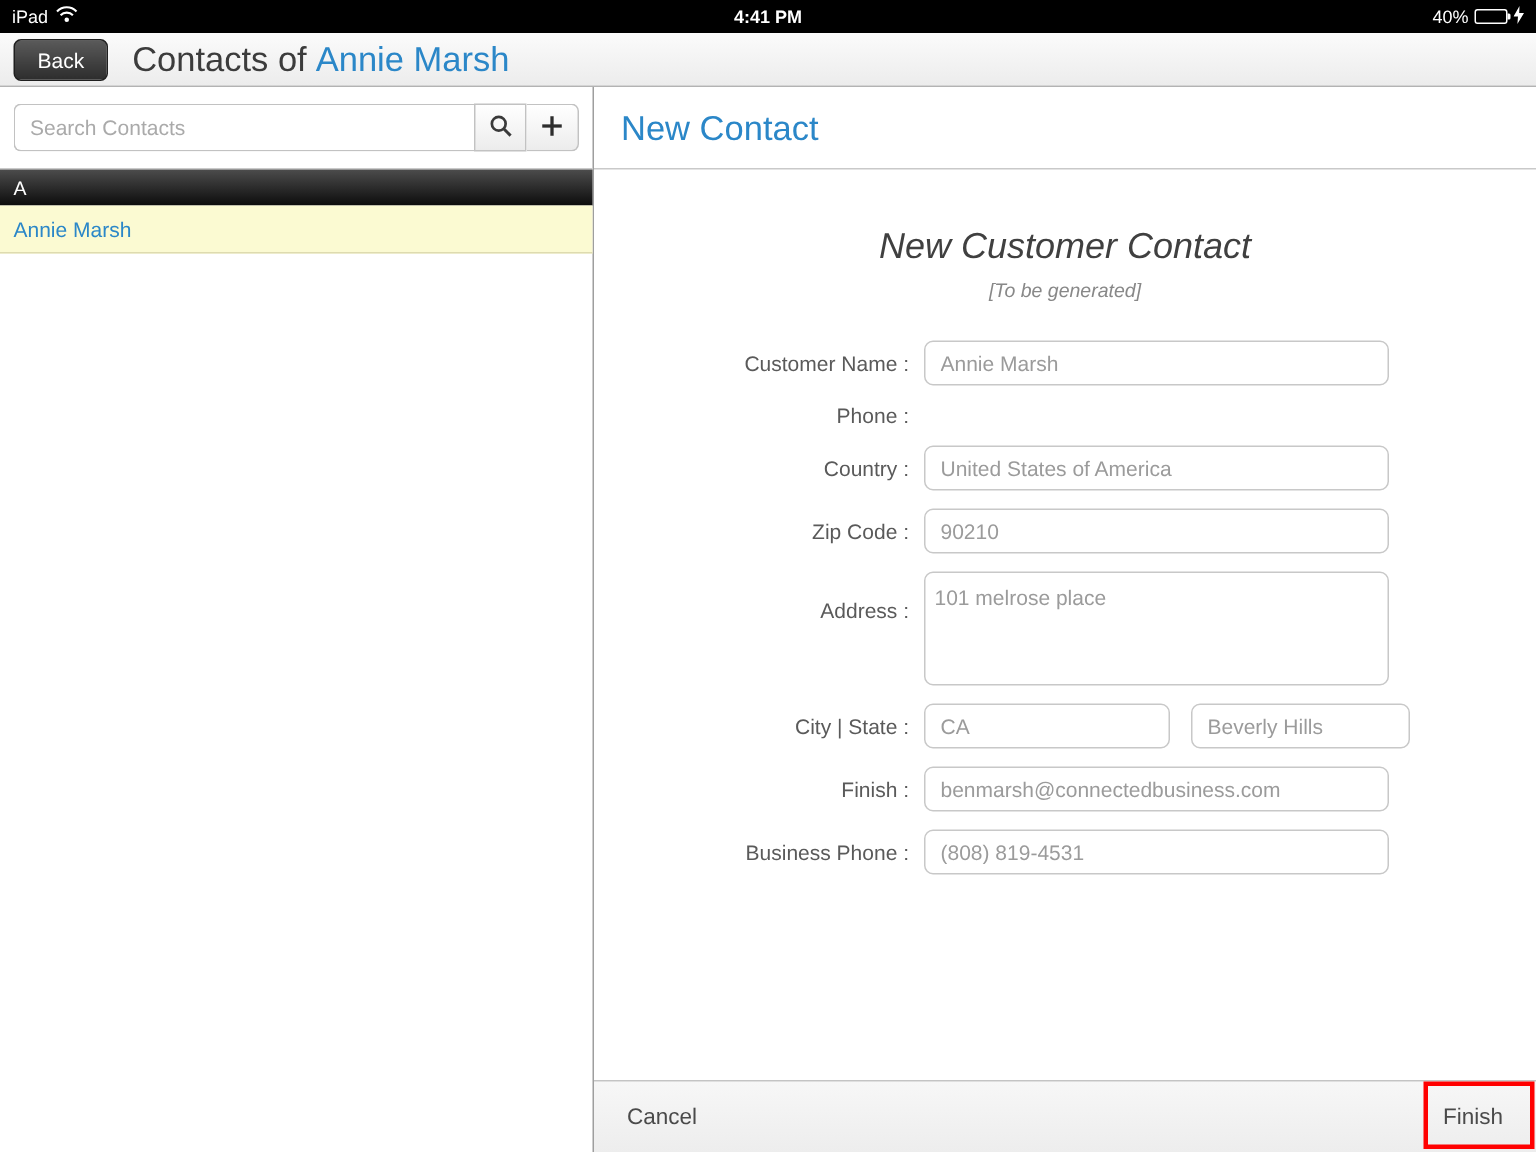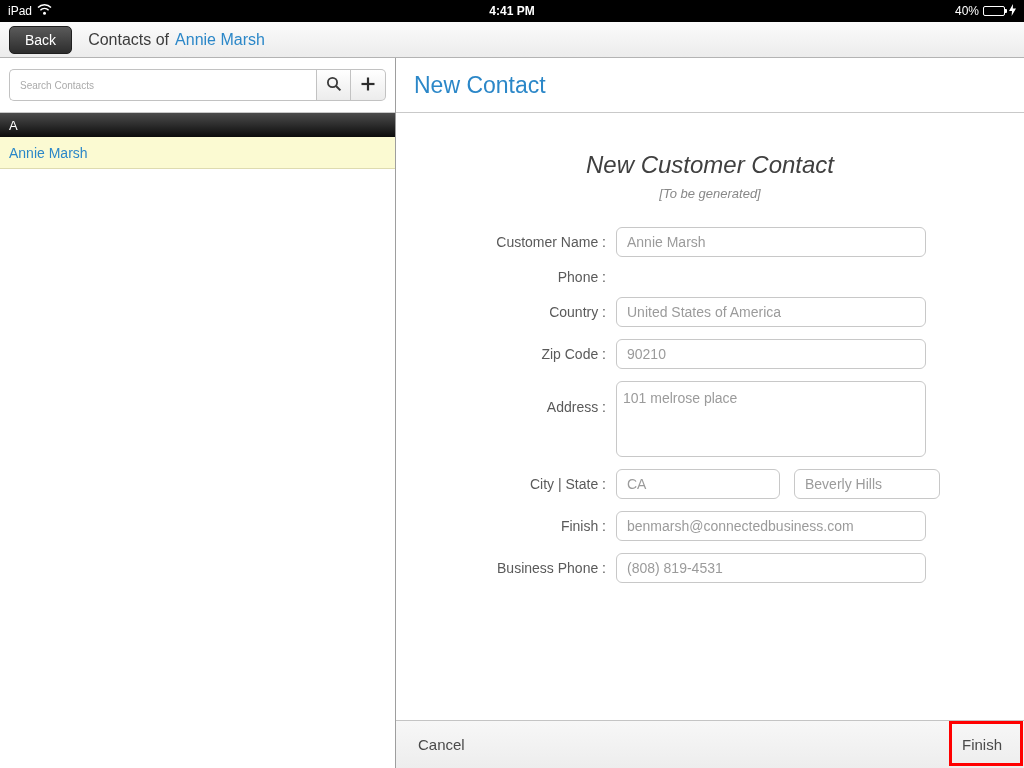--- a/index.html
+++ b/index.html
@@ -15,33 +15,33 @@
   .status-right { margin-left:auto; display:flex; align-items:center; gap:4px; position:relative; z-index:1; }
   .battery { width:22px; height:10px; border:1px solid #fff; border-radius:2px; position:relative; padding:1px; }
   .battery .fill { height:100%; width:40%; background:#53d769; border-radius:1px; }
   .battery:after { content:""; position:absolute; right:-3px; top:2px; width:2px; height:4px; background:#fff; border-radius:0 1px 1px 0; }
 
   
   .nav-bar { height:36px; background:linear-gradient(#fbfbfb,#ececec); border-bottom:1px solid #b3b3b3;
     display:flex; align-items:center; padding:0 9px; gap:16px; }
   .back-btn { background:linear-gradient(#5a5a5a,#2d2d2d); color:#fff; border:1px solid #1f1f1f;
     border-radius:5px; padding:5px 15px; font-size:14px; cursor:pointer; }
-  .nav-title { font-size:16px; color:#3c3c3c; display:flex; gap:6px; }
+  .nav-title { font-size:23px; color:#3c3c3c; display:flex; gap:6px; }
   .nav-title .name { color:#2b87c8; }
 
   
   .content { display:flex; height:710px; }
   .left-panel { width:396px; border-right:1px solid #9e9e9e; display:flex; flex-direction:column; background:#fff; }
   .right-panel { flex:1; display:flex; flex-direction:column; position:relative; }
 
   
   .search-row { height:55px; display:flex; align-items:center; padding:0 9px; border-bottom:1px solid #c9c9c9; }
   .search-group { display:flex; width:100%; height:32px; }
   .search-input { flex:1; border:1px solid #c2c2c2; border-right:none; border-radius:5px 0 0 5px;
-    padding:0 10px; font-size:10px; color:#666; outline:none; font-family:"Liberation Sans",sans-serif; }
+    padding:0 10px; font-size:14px; color:#666; outline:none; font-family:"Liberation Sans",sans-serif; }
   .search-input::placeholder { color:#aaa; }
   .icon-btn { width:35px; height:32px; background:linear-gradient(#fff,#ececec); border:1px solid #c2c2c2;
     display:flex; align-items:center; justify-content:center; cursor:pointer; }
   .icon-btn + .icon-btn { border-left:none; border-radius:0 5px 5px 0; }
 
   
   .section-header { height:24px; background:linear-gradient(#4c4c4c,#0c0c0c); color:#fff; font-size:13px;
     display:flex; align-items:center; padding:0 9px; }
   .contact-item { height:32px; background:#fbfad2; border-bottom:1px solid #dedbb0; color:#2b87c8;
     font-size:14px; display:flex; align-items:center; padding:0 9px; cursor:pointer; }

